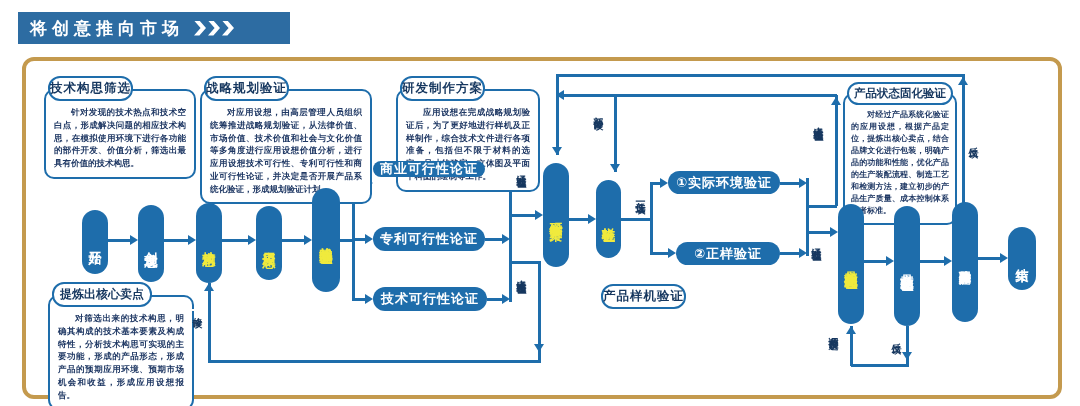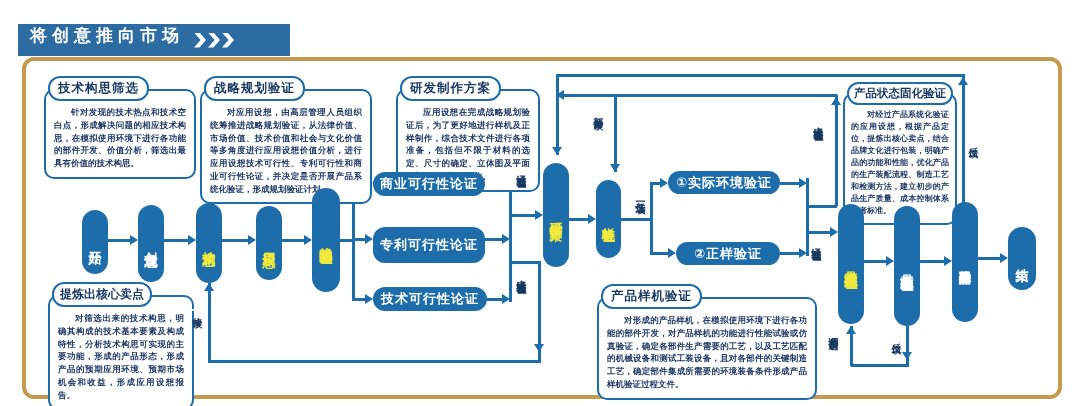--- a/index.html
+++ b/index.html
@@ -1,37 +1,37 @@
 <!DOCTYPE html>
 <html><head>
 <meta charset="utf-8">
 <style>
   html,body{margin:0;padding:0;background:#fff;}
   body{font-family:"DejaVu Sans","Liberation Sans",sans-serif;}
   .stage{position:relative;width:1080px;height:406px;background:#ffffff;overflow:hidden;}
-  .banner{position:absolute;left:18px;top:12px;width:272px;height:32px;background:#2d6ca2;display:flex;padding:0 12px;box-sizing:border-box;z-index:5;margin-top:12px;}
+  .banner{position:absolute;left:18px;top:12px;width:272px;height:32px;background:#2d6ca2;display:flex;align-items:center;padding:0 12px;box-sizing:border-box;z-index:5;}
   .banner-text{color:#ffffff;font-size:17px;font-weight:bold;letter-spacing:5px;white-space:nowrap;}
   .chevrons{display:flex;align-items:center;margin-left:8px;}
   .chev{width:12px;height:15px;background:#ffffff;clip-path:polygon(0 0,45% 0,100% 50%,45% 100%,0 100%,55% 50%);filter:drop-shadow(1.5px 1.5px 0 #16375f);margin-left:2px;}
   .frame{position:absolute;left:22px;top:57px;width:1032px;height:334px;border:4px solid #c49a4e;border-radius:12px;z-index:0;}
   .vnode{position:absolute;background:#1e6dab;border-radius:14px;color:#ffffff;writing-mode:vertical-rl;text-orientation:upright;display:flex;align-items:center;justify-content:center;font-weight:bold;font-size:13px;letter-spacing:1px;z-index:3;line-height:1;}
   .hnode{position:absolute;background:#1e6dab;border-radius:12px;color:#ffffff;display:flex;align-items:center;justify-content:center;font-weight:bold;font-size:13px;letter-spacing:1px;z-index:3;white-space:nowrap;}
   .yellow{color:#f0ea3d;}
   .tight{font-size:12px;letter-spacing:0;}
   .hline,.vline{position:absolute;background:#1e6dab;z-index:1;}
   .hline{height:3px;}
   .vline{width:3px;}
   .ah{position:absolute;width:0;height:0;z-index:1;}
   .ah-r{border-top:5px solid transparent;border-bottom:5px solid transparent;border-left:8px solid #1e6dab;}
   .ah-l{border-top:5px solid transparent;border-bottom:5px solid transparent;border-right:8px solid #1e6dab;}
   .ah-u{border-left:5px solid transparent;border-right:5px solid transparent;border-bottom:8px solid #1e6dab;}
   .ah-d{border-left:5px solid transparent;border-right:5px solid transparent;border-top:8px solid #1e6dab;}
   .elabel{position:absolute;writing-mode:vertical-rl;text-orientation:upright;font-size:10px;font-weight:bold;color:#16375f;line-height:1;letter-spacing:1px;z-index:4;background:#fff;}
   .callout{position:absolute;z-index:2;}
-  .co-title{position:relative;z-index:2;display:inline-block;margin-left:4px;background:#ffffff;border:2px solid #1e6dab;border-radius:12px;padding:2px 8px;font-size:12.5px;font-weight:bold;color:#16375f;letter-spacing:1px;white-space:nowrap;}
+  .co-title{position:relative;z-index:2;display:inline-block;margin-left:4px;background:#ffffff;border:2px solid #1e6dab;border-radius:12px;padding:2px 0;font-size:12.5px;font-weight:bold;color:#16375f;letter-spacing:1px;white-space:nowrap;}
   .co-body{position:relative;z-index:1;background:#ffffff;border:2px solid #1e6dab;border-radius:10px;margin-top:-12px;padding:15px 8px 7px 8px;font-size:8.5px;font-weight:600;color:#1f3864;text-align:justify;text-indent:2em;line-height:1.5;}
   .co-body.small{font-size:8px;padding:14px 6px 6px 6px;}
 </style>
 </head>
 <body>
 
 <div class="stage">
 
   <div class="banner">
     <span class="banner-text">将创意推向市场</span>
@@ -124,22 +124,22 @@
   <div class="hline" style="left:920px;top:260px;width:24px"></div>
     <div class="ah ah-r" style="left:944px;top:256px"></div>
   <div class="hline" style="left:978px;top:257px;width:22px"></div>
     <div class="ah ah-r" style="left:1000px;top:253px"></div>
 
   <div class="vnode" style="left:82px;top:210px;width:26px;height:64px">开始</div>
   <div class="vnode" style="left:138px;top:205px;width:26px;height:77px">创意发现</div>
   <div class="vnode yellow" style="left:196px;top:203px;width:26px;height:80px">技术构思</div>
   <div class="vnode yellow" style="left:256px;top:206px;width:26px;height:74px">应用设想</div>
   <div class="vnode yellow" style="left:312px;top:188px;width:28px;height:104px">战略规划验证</div>
-  <div class="hnode" style="left:373px;top:172px;width:112px;height:24px">商业可行性论证</div>
-  <div class="hnode" style="left:373px;top:227px;width:112px;height:36px">专利可行性论证</div>
+  <div class="hnode" style="left:373px;top:161px;width:112px;height:16px">商业可行性论证</div>
+  <div class="hnode" style="left:373px;top:227px;width:112px;height:24px">专利可行性论证</div>
   <div class="hnode" style="left:373px;top:287px;width:114px;height:24px">技术可行性论证</div>
   <div class="vnode yellow" style="left:543px;top:163px;width:26px;height:104px">研发制作方案</div>
   <div class="vnode yellow" style="left:596px;top:180px;width:25px;height:78px">样机验证</div>
   <div class="hnode" style="left:676px;top:242px;width:104px;height:23px">②正样验证</div>
   <div class="hnode" style="left:668px;top:171px;width:112px;height:23px">①实际环境验证</div>
   <div class="vnode yellow" style="left:838px;top:204px;width:26px;height:120px">产品状态固化验证</div>
   <div class="vnode" style="left:894px;top:206px;width:26px;height:120px">产品商业化验证</div>
   <div class="vnode tight" style="left:952px;top:202px;width:26px;height:120px">产品用户体验和改进</div>
   <div class="vnode" style="left:1008px;top:227px;width:28px;height:63px">结束</div>
 
@@ -169,16 +169,15 @@
   <div class="callout" style="left:843px;top:82px;width:114px">
     <div class="co-title" style="font-size:11.5px;padding:2px 5px;letter-spacing:0">产品状态固化验证</div>
     <div class="co-body small">对经过产品系统化验证的应用设想，根据产品定位，提炼出核心卖点，结合品牌文化进行包装，明确产品的功能和性能，优化产品的生产装配流程、制造工艺和检测方法，建立初步的产品生产质量、成本控制体系或者标准。</div>
   </div>
   <div class="callout" style="left:48px;top:282px;width:146px">
     <div class="co-title" style="font-size:12px;padding:2px 6px;letter-spacing:0">提炼出核心卖点</div>
     <div class="co-body">对筛选出来的技术构思，明确其构成的技术基本要素及构成特性，分析技术构思可实现的主要功能，形成的产品形态，形成产品的预期应用环境、预期市场机会和收益，形成应用设想报告。</div>
   </div>
   <div class="callout" style="left:597px;top:284px;width:220px">
     <div class="co-title">产品样机验证</div>
-    <div class="co-body">对形成的产品样机，在模拟使用环境下进行各功能的部件开发，对产品样机的功能进行性能试验或仿真验证，确定各部件生产需要的工艺，以及工艺匹配的机械设备和测试工装设备，且对各部件的关键制造工艺，确定部件集成所需要的环境装备条件形成产品样机验证过程文件。</div>
   </div>
 
 </div>
 
 </body></html>

